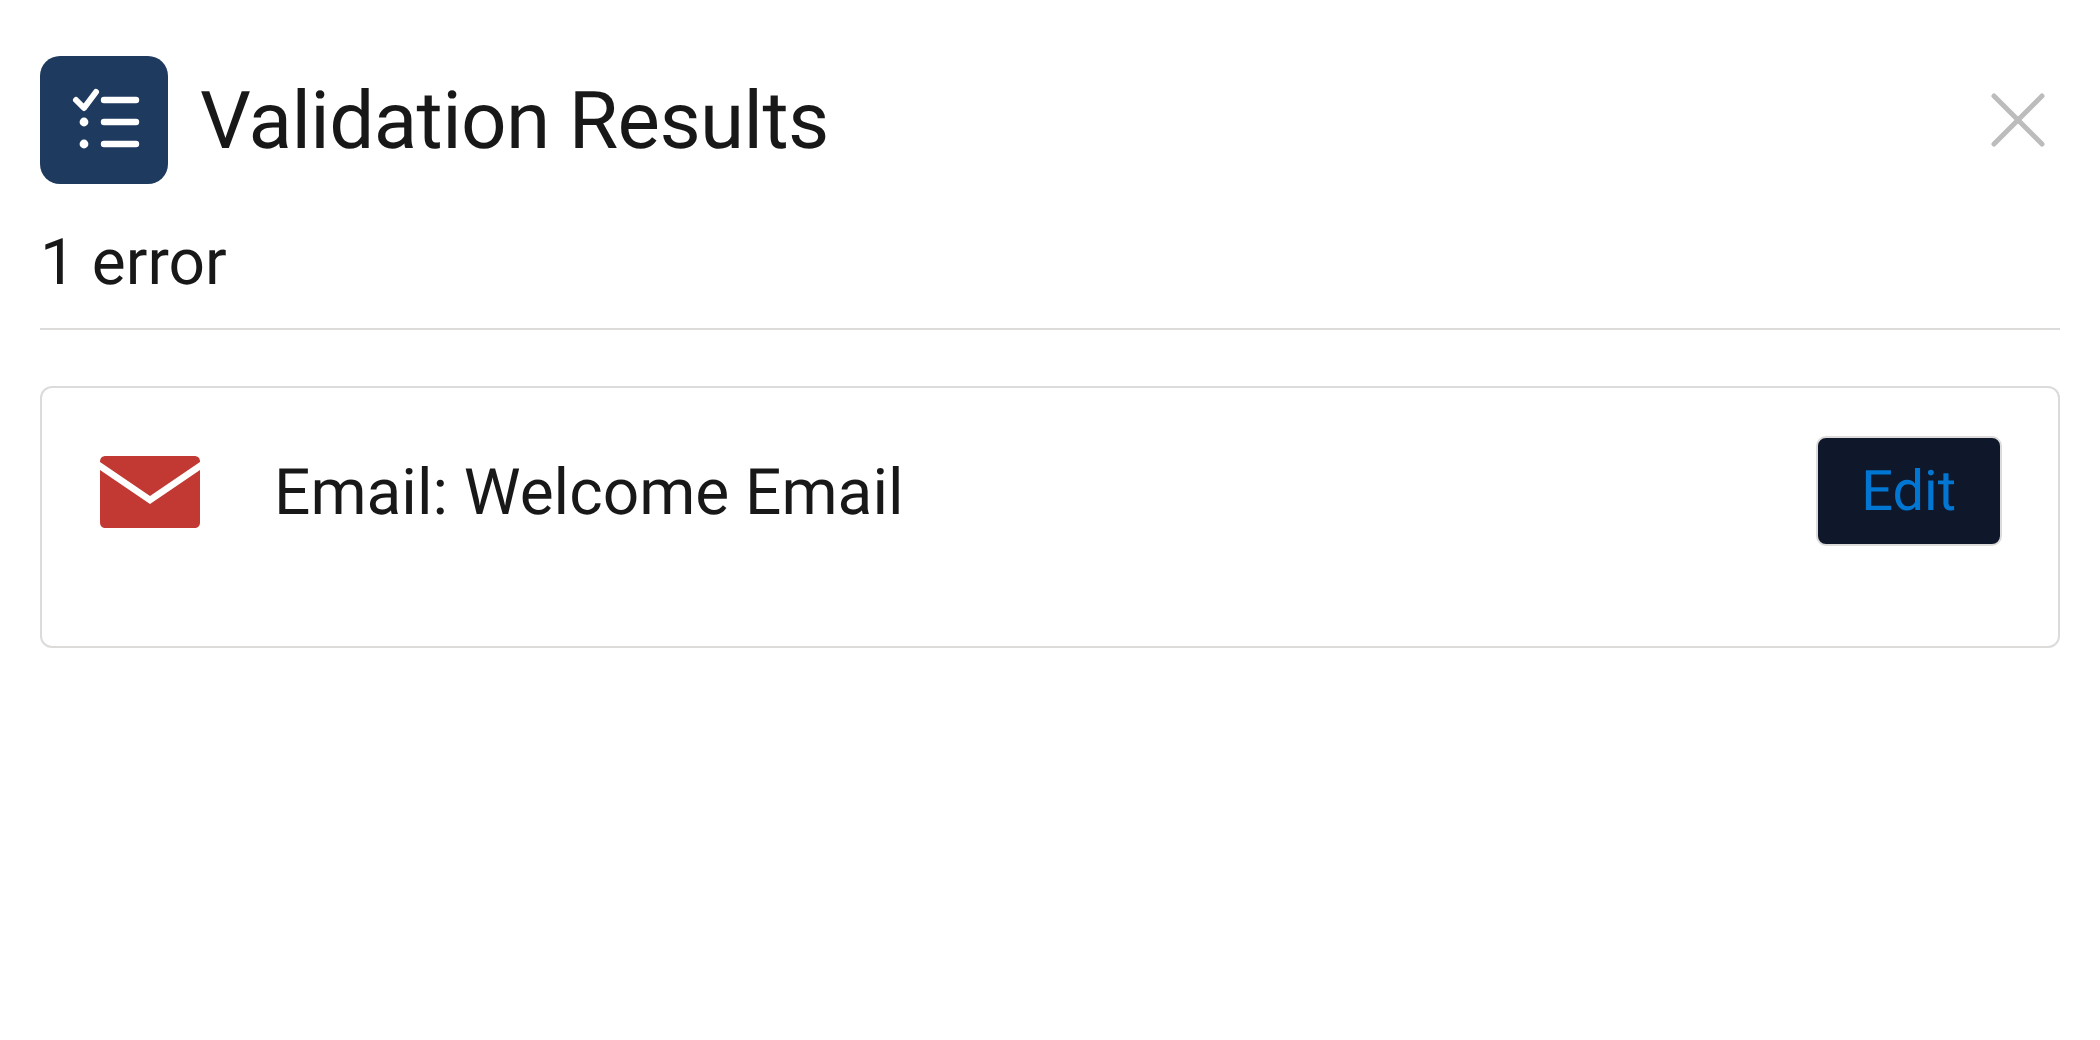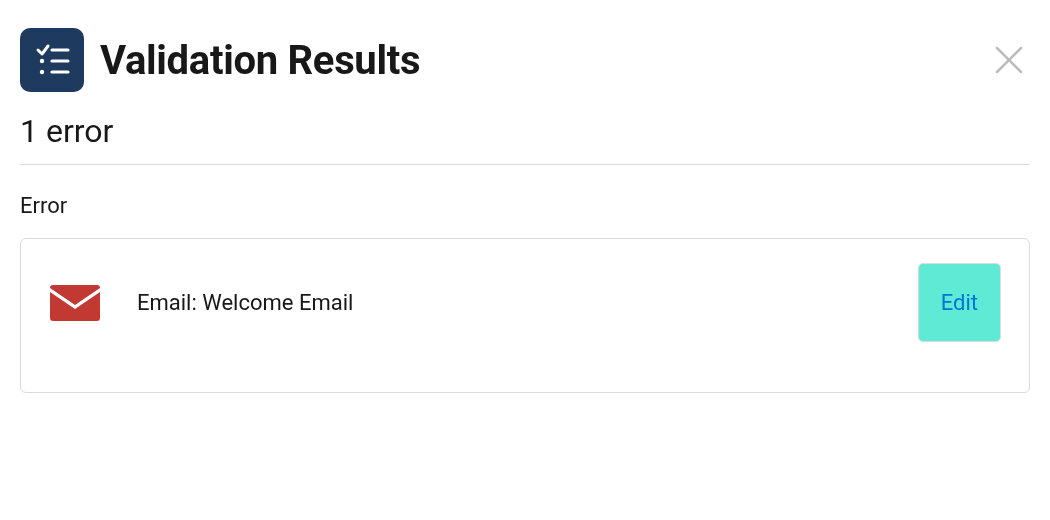--- a/index.html
+++ b/index.html
@@ -37,21 +37,21 @@
       align-items: center;
       justify-content: center;
       flex-shrink: 0;
     }
     .header-icon-box svg {
       width: 40px;
       height: 40px;
     }
     .page-title {
       font-size: 40px;
-      font-weight: 700;
+      font-weight: 400;
       color: #181818;
       letter-spacing: -0.3px;
     }
     .close-btn {
       cursor: pointer;
       color: #b0b0b0;
       display: flex;
       align-items: center;
       justify-content: center;
       padding: 4px;
@@ -95,31 +95,31 @@
       display: flex;
       align-items: center;
       gap: 36px;
     }
     .email-icon {
       width: 52px;
       height: 40px;
       flex-shrink: 0;
     }
     .error-title {
-      font-size: 22px;
+      font-size: 32px;
       font-weight: 400;
       color: #181818;
     }
     .edit-button {
       border: 1px solid #dddbda;
-      background: #5eead4;
+      background: #0f172a;
       color: #0176d3;
-      font-size: 22px;
+      font-size: 28px;
       font-weight: 400;
-      padding: 26px 22px;
+      padding: 10px 22px;
       border-radius: 5px;
       cursor: pointer;
       font-family: inherit;
     }
     .error-message {
       font-size: 24px;
       font-weight: 400;
       color: #181818;
       line-height: 1.55;
     }
@@ -148,21 +148,20 @@
         <line x1="5" y1="5" x2="29" y2="29"></line>
         <line x1="29" y1="5" x2="5" y2="29"></line>
       </svg>
     </div>
   </div>
 
   <div class="error-count">1 error</div>
 
   <hr class="divider">
 
-  <div class="section-label">Error</div>
 
   <div class="error-card">
     <div class="error-card-header">
       <div class="error-card-left">
         <svg class="email-icon" viewBox="0 0 52 40">
           <path d="M4 2 H48 C50 2 51 3 51 5 L26 22 L1 5 C1 3 2 2 4 2 Z" fill="#c23934"></path>
           <path d="M1 9 L26 26 L51 9 V35 C51 37 50 38 48 38 H4 C2 38 1 37 1 35 Z" fill="#c23934"></path>
         </svg>
         <div class="error-title">Email: Welcome Email</div>
       </div>

